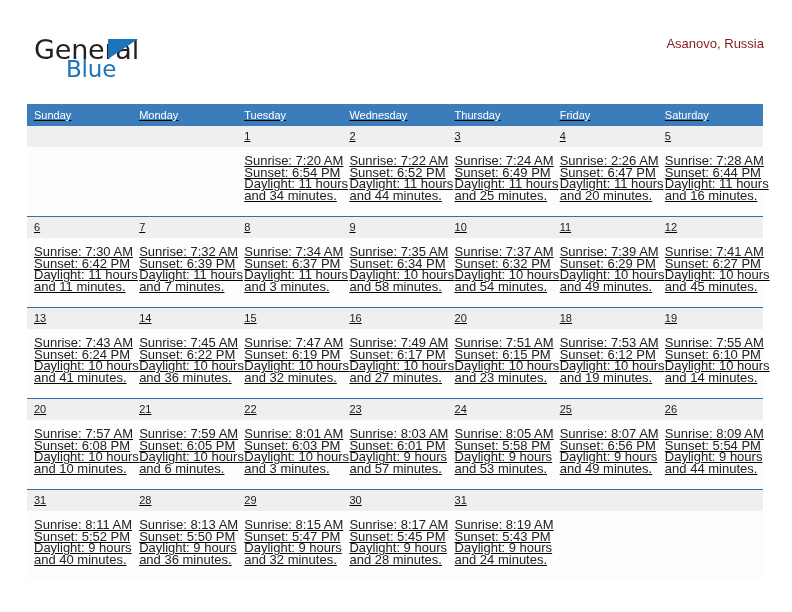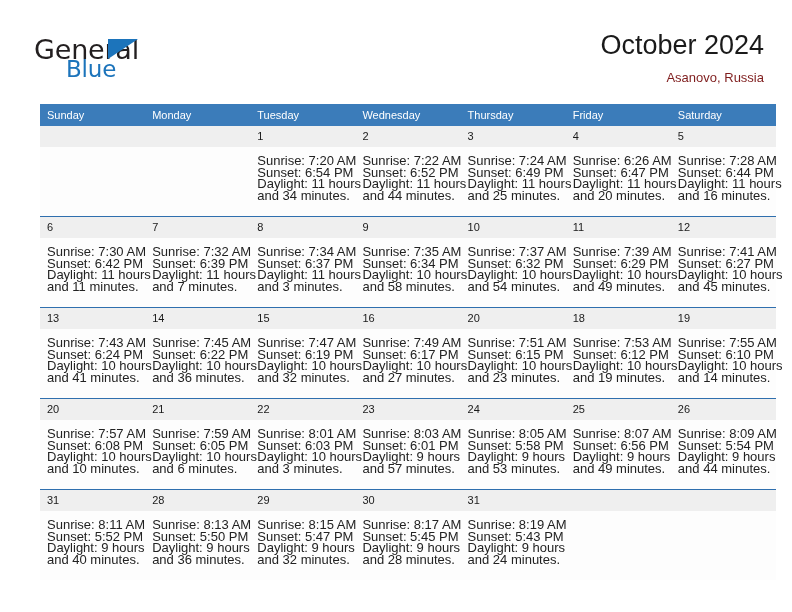--- a/index.html
+++ b/index.html
@@ -85,23 +85,24 @@
     font-weight: 400;
     color: #7f1d1d;
     line-height: 20px;
     margin-top: 6px;
     white-space: nowrap;
   }
 
   
   .calendar {
     position: absolute;
-    left: 40px;
+    left: 27px;
     top: 104px;
     width: 736px;
+    text-decoration: underline;
   }
   table.cal {
     border-collapse: collapse;
     table-layout: fixed;
     width: 736px;
   }
   table.cal col { width: 105.14px; }
 
   thead th {
     background: #3b7cba;
@@ -157,21 +158,20 @@
 
   <div class="header">
 
     <div class="brand">
       <span class="brand-general">General</span>
       <span class="brand-tri"></span>
       <span class="brand-blue">Blue</span>
     </div>
 
     <div class="title-block">
-      <div class="cal-title">October 2024</div>
       <div class="cal-subtitle">Asanovo, Russia</div>
     </div>
 
   </div>
 
   <div class="calendar">
     <table class="cal">
       <colgroup>
         <col>
           <col>
@@ -234,21 +234,21 @@
                   <div>Sunset: 6:49 PM</div>
                   <div>Daylight: 11 hours</div>
                   <div>and 25 minutes.</div>
                 </div>
               </div>
             </td>
             <td>
               <div class="cell-inner">
                 <span class="daynum">4</span>
                 <div class="details">
-                  <div>Sunrise: 6:26 AM</div>
+                  <div>Sunrise: 2:26 AM</div>
                   <div>Sunset: 6:47 PM</div>
                   <div>Daylight: 11 hours</div>
                   <div>and 20 minutes.</div>
                 </div>
               </div>
             </td>
             <td>
               <div class="cell-inner">
                 <span class="daynum">5</span>
                 <div class="details">

